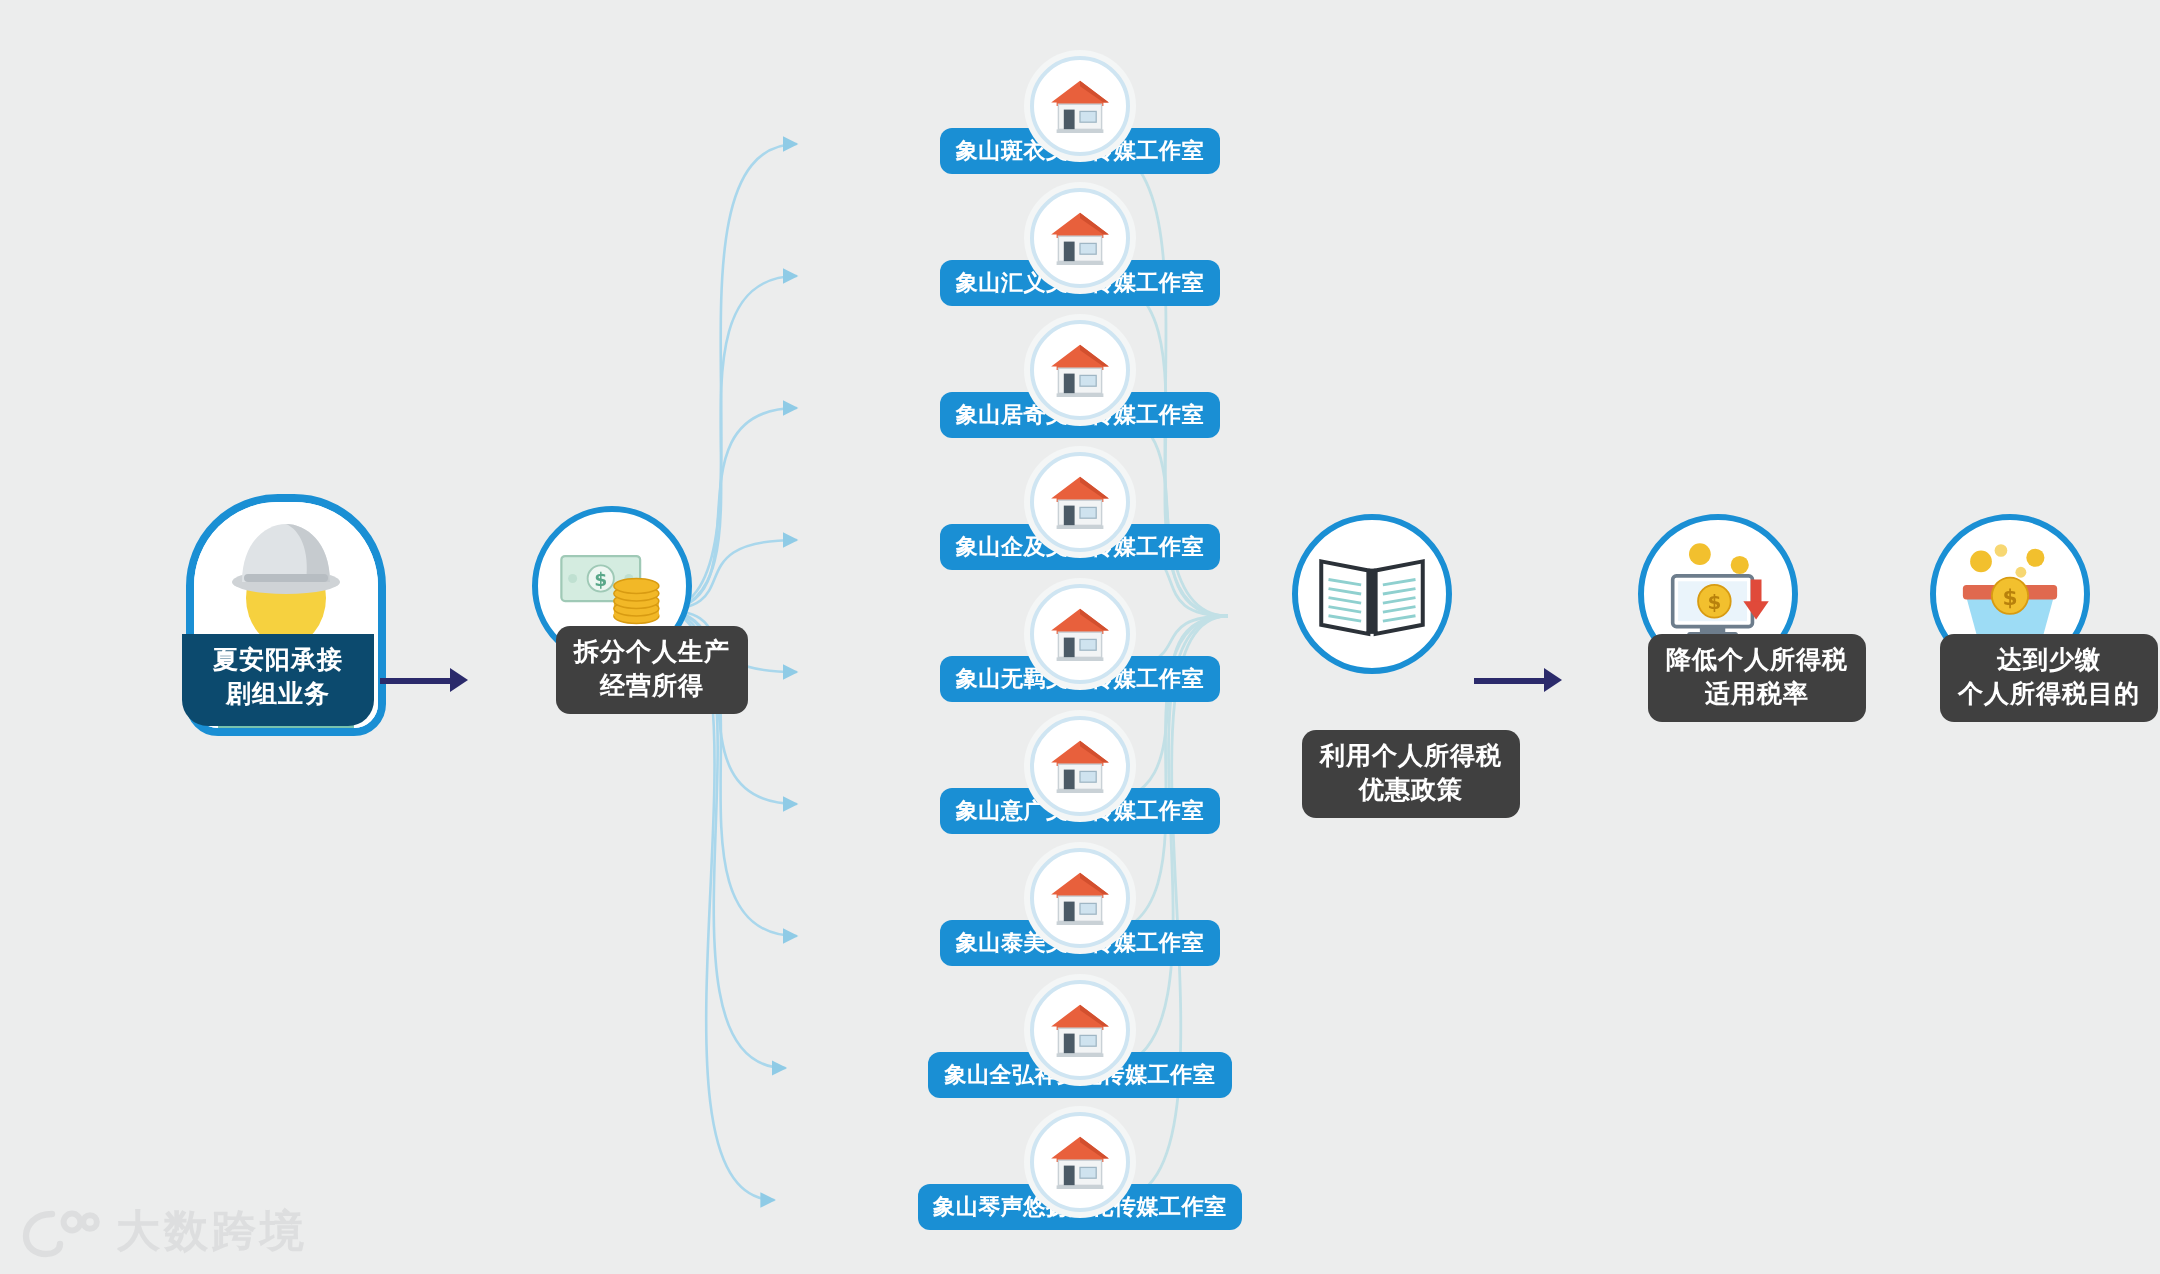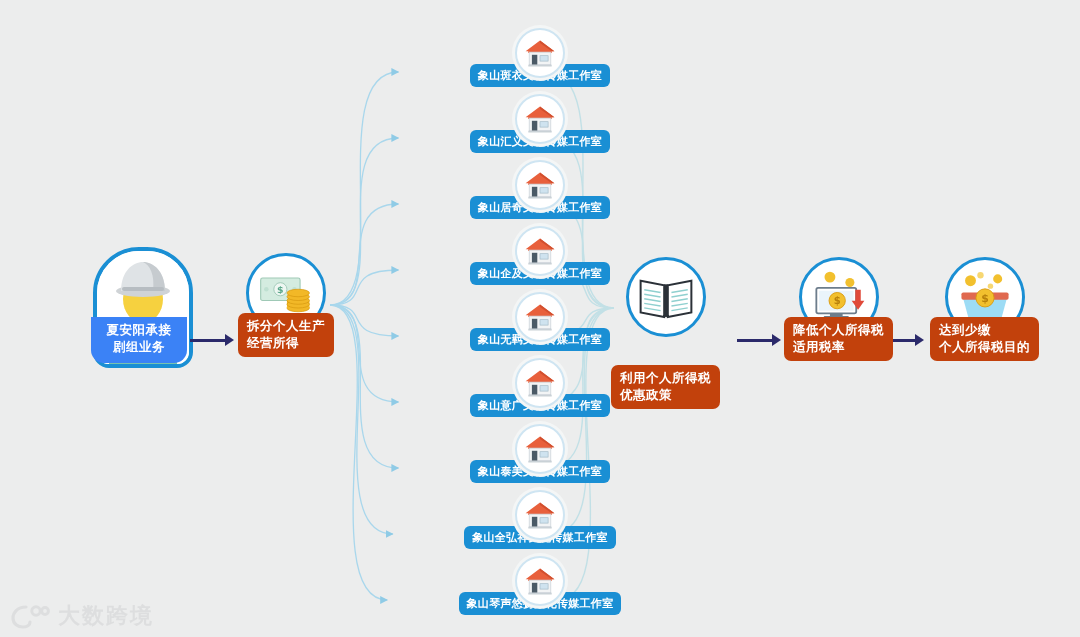--- a/index.html
+++ b/index.html
@@ -14,35 +14,35 @@
 
   
   .node{position:absolute;display:flex;flex-direction:column;align-items:center;}
   .disc{
     width:74px;height:74px;border-radius:50%;
     background:#ffffff;border:3px solid #1a8fd4;
     display:flex;align-items:center;justify-content:center;
     position:relative;z-index:1;
   }
   .cap{
-    background:#c2410c;color:#fff;border-radius:7px;
+    background:#404040;color:#fff;border-radius:7px;
     font-size:12.5px;font-weight:bold;line-height:1.35;
-    padding:5px 9px;margin-top:-20px;
-    position:relative;z-index:2;white-space:pre-line;letter-spacing:.5px;
+    text-align:center;padding:5px 9px;margin-top:-20px;
+    position:relative;z-index:2;white-space:pre-line;letter-spacing:.5px;margin-left:40px;
   }
 
   
   .person-node{position:absolute;left:93px;top:247px;width:92px;height:113px;}
   .person-shell{
     width:92px;height:113px;border-radius:46px 46px 16px 16px;
     background:#fff;border:4px solid #1a8fd4;overflow:hidden;position:relative;
   }
   .person-cap{
     position:absolute;left:-2px;right:-2px;bottom:-3px;
-    background:#3b82f6;color:#fff;border-radius:0 0 13px 13px;
+    background:#0c4a6e;color:#fff;border-radius:0 0 13px 13px;
     font-size:12.5px;font-weight:bold;line-height:1.35;text-align:center;
     padding:5px 2px 7px;white-space:pre-line;letter-spacing:.5px;z-index:3;margin-top:19px;
   }
 
   
   .studio{position:absolute;display:flex;flex-direction:column;align-items:center;}
   .studio .sdisc{
     width:46px;height:46px;border-radius:50%;
     background:#fff;border:2px solid #cfe5f2;
     display:flex;align-items:center;justify-content:center;

